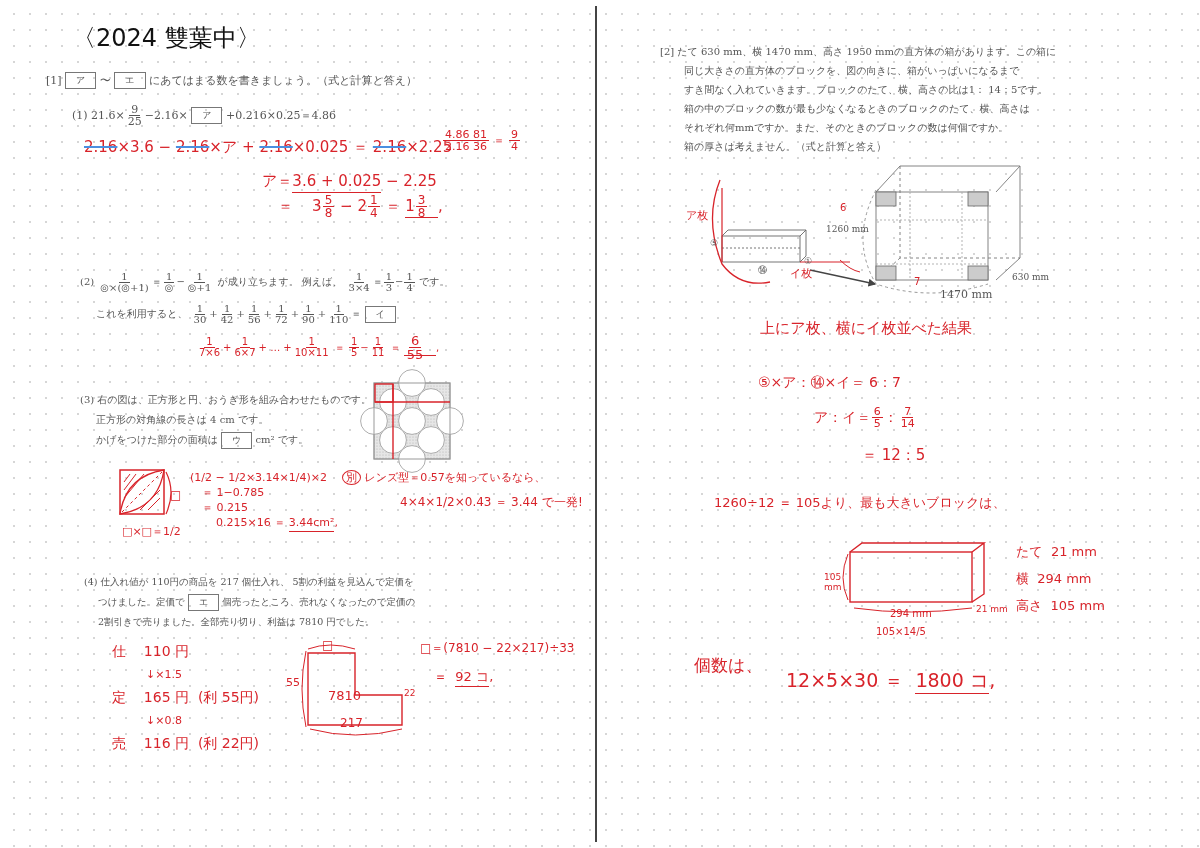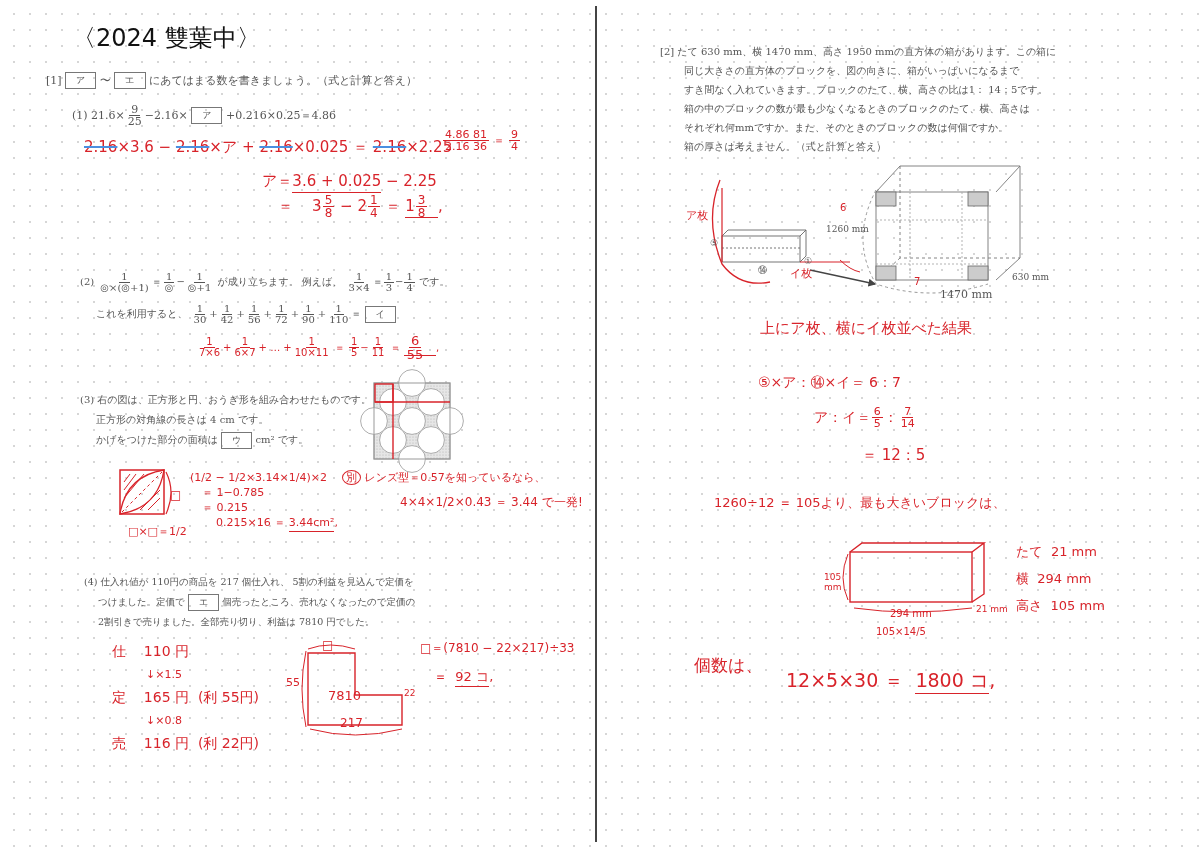--- a/index.html
+++ b/index.html
@@ -192,21 +192,21 @@
   <g stroke="#d8232a" stroke-width="1">
       <line x1="6" y1="14" x2="12" y2="6"></line>
       <line x1="6" y1="22" x2="18" y2="6"></line>
       <line x1="6" y1="30" x2="26" y2="6"></line>
       <line x1="30" y1="42" x2="42" y2="30"></line>
       <line x1="22" y1="42" x2="42" y2="22"></line>
     </g>
   <path d="M48 4 Q58 24 48 46" fill="none" stroke="#d8232a" stroke-width="1.2"></path>
 </svg>
 <div class="abs hand" style="left:170px;top:488px;font-size:12px;">□</div>
-<div class="abs hand" style="left:122px;top:524px;font-size:11px;margin-left:6px;">□×□＝1/2</div>
+<div class="abs hand" style="left:122px;top:524px;font-size:11px;">□×□＝1/2</div>
 <div class="abs hand" style="left:190px;top:470px;font-size:11px;line-height:15px;">
   <div>(1/2 − 1/2×3.14×1/4)×2</div>
   <div style="padding-left:12px">＝ 1−0.785</div>
   <div style="padding-left:12px">＝ 0.215</div>
   <div style="padding-left:26px"><span>0.215×16 ＝</span> <span class="ul">3.44cm²</span>,</div>
 </div>
 <div class="abs hand" style="left:342px;top:466px;font-size:11px;line-height:24px;">
   <div><span style="border:1.3px solid #d8232a;border-radius:50%;padding:0 3px;">別</span> <span>レンズ型＝0.57を知っているなら、</span></div>
   <div style="padding-left:58px;font-size:12px">4×4×1/2×0.43 ＝ 3.44 で一発!</div>
 </div>

